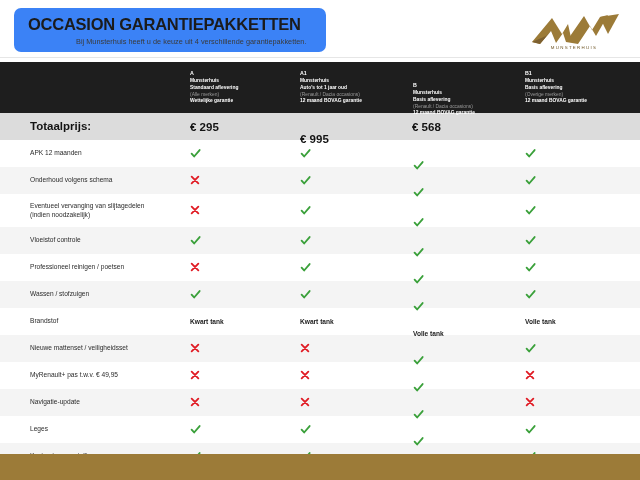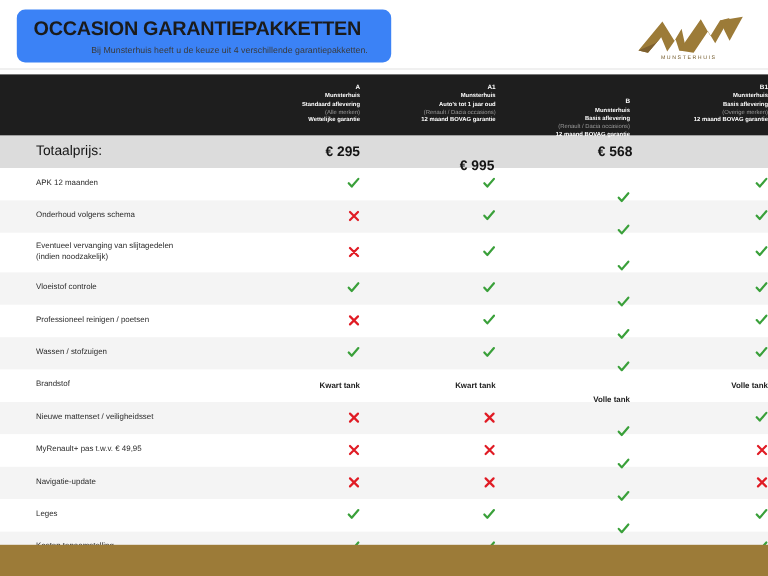--- a/index.html
+++ b/index.html
@@ -106,29 +106,29 @@
     width: 190px;
     box-sizing: border-box;
     padding-left: 30px;
     padding-right: 8px;
     font-size: 6.6px;
     color: #2b2b2b;
     line-height: 1.32;
   }
   .row-price .cell-label {
     font-size: 11.5px;
-    font-weight: normal;
+    font-weight: bold;
     color: #141414;
     padding-left: 30px;
   }
 
   .cell-col {
     width: 112px;
     box-sizing: border-box;
-    text-align: right;
+    text-align: left;
     font-size: 6.6px;
   }
   .cell-col.c1 { width: 110px; }
   .cell-col.c2 { width: 113px; }
   .cell-col.c3 { width: 112px; margin-top: 24px; }
   .cell-col.c4 { width: 115px; }
 
   .row-price .cell-col {
     font-size: 11.5px;
     font-weight: bold;

